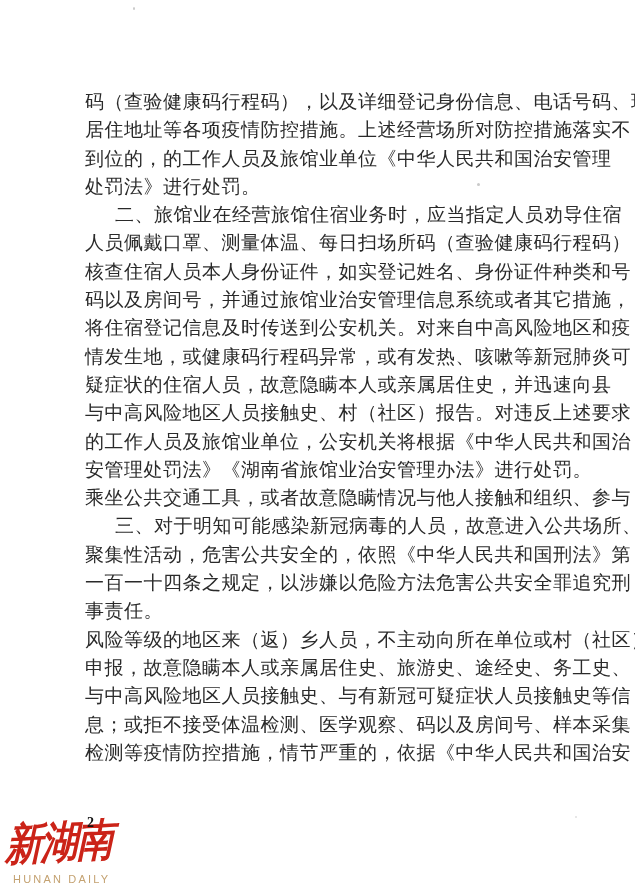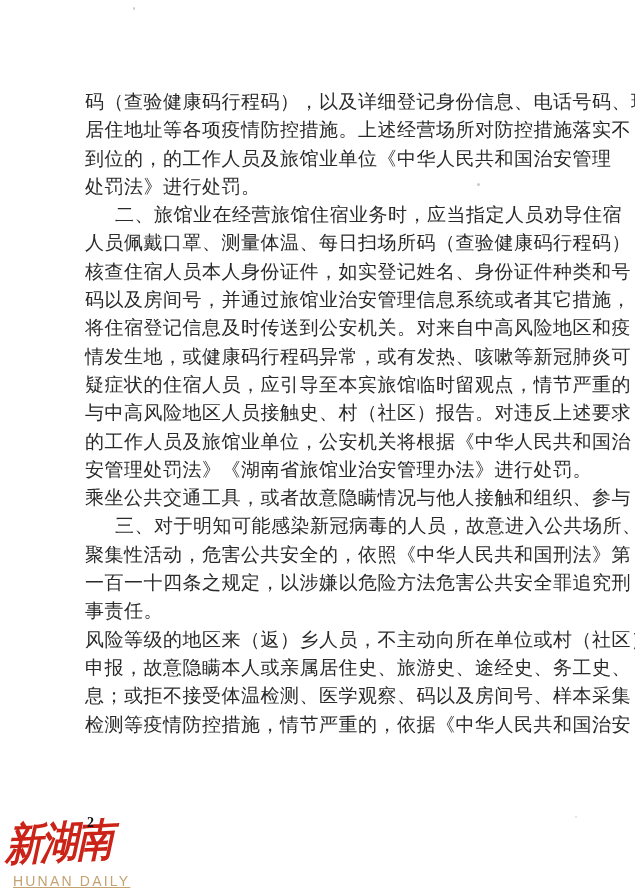--- a/index.html
+++ b/index.html
@@ -75,25 +75,24 @@
     font-size: 14px;
     font-weight: bold;
     color: #111111;
     font-family: "Liberation Serif", serif;
   }
   .logo-en {
     position: absolute;
     left: 8px;
     top: 55px;
     font-family: "Liberation Sans", "DejaVu Sans", sans-serif;
-    font-size: 14px;
+    font-size: 11px;
     letter-spacing: 2.2px;
     color: #c4a271;
     white-space: nowrap;
-    text-decoration: underline;
   }
   
   .speck {
     position: absolute;
     background: #c9c9c9;
     border-radius: 50%;
   }
   .speck-1 { left: 133px; top: 7px;   width: 2px; height: 3px; }
   .speck-2 { left: 477px; top: 183px; width: 3px; height: 3px; }
   .speck-3 { left: 575px; top: 816px; width: 2px; height: 2px; opacity: .6; }
@@ -111,31 +110,32 @@
     <div class="line">码（查验健康码行程码），以及详细登记身份信息、电话号码、现</div>
     <div class="line">居住地址等各项疫情防控措施。上述经营场所对防控措施落实不</div>
     <div class="line">到位的，的工作人员及旅馆业单位《中华人民共和国治安管理</div>
     <div class="line end">处罚法》进行处罚。</div>
     <div class="line indent">二、旅馆业在经营旅馆住宿业务时，应当指定人员劝导住宿</div>
     <div class="line">人员佩戴口罩、测量体温、每日扫场所码（查验健康码行程码），</div>
     <div class="line">核查住宿人员本人身份证件，如实登记姓名、身份证件种类和号</div>
     <div class="line">码以及房间号，并通过旅馆业治安管理信息系统或者其它措施，</div>
     <div class="line">将住宿登记信息及时传送到公安机关。对来自中高风险地区和疫</div>
     <div class="line">情发生地，或健康码行程码异常，或有发热、咳嗽等新冠肺炎可</div>
-    <div class="line">疑症状的住宿人员，应引导至本宾旅馆临时留观点，情节严重的</div>
+    <div class="line">疑症状的住宿人员，故意隐瞒本人或亲属居住史，并迅速向县</div>
     <div class="line">与中高风险地区人员接触史、村（社区）报告。对违反上述要求</div>
     <div class="line">的工作人员及旅馆业单位，公安机关将根据《中华人民共和国治</div>
     <div class="line end">安管理处罚法》《湖南省旅馆业治安管理办法》进行处罚。</div>
     <div class="line">乘坐公共交通工具，或者故意隐瞒情况与他人接触和组织、参与</div>
     <div class="line indent">三、对于明知可能感染新冠病毒的人员，故意进入公共场所、</div>
     <div class="line">聚集性活动，危害公共安全的，依照《中华人民共和国刑法》第</div>
     <div class="line">一百一十四条之规定，以涉嫌以危险方法危害公共安全罪追究刑</div>
     <div class="line end">事责任。</div>
     <div class="line">风险等级的地区来（返）乡人员，不主动向所在单位或村（社区）</div>
     <div class="line">申报，故意隐瞒本人或亲属居住史、旅游史、途经史、务工史、</div>
+    <div class="line">与中高风险地区人员接触史、与有新冠可疑症状人员接触史等信</div>
     <div class="line">息；或拒不接受体温检测、医学观察、码以及房间号、样本采集</div>
     <div class="line">检测等疫情防控措施，情节严重的，依据《中华人民共和国治安</div>
   </div>
 
   <div class="logo">
     <div class="logo-cn">新湖南</div>
     <div class="logo-page-number">2</div>
     <div class="logo-en">HUNAN DAILY</div>
   </div>
 

